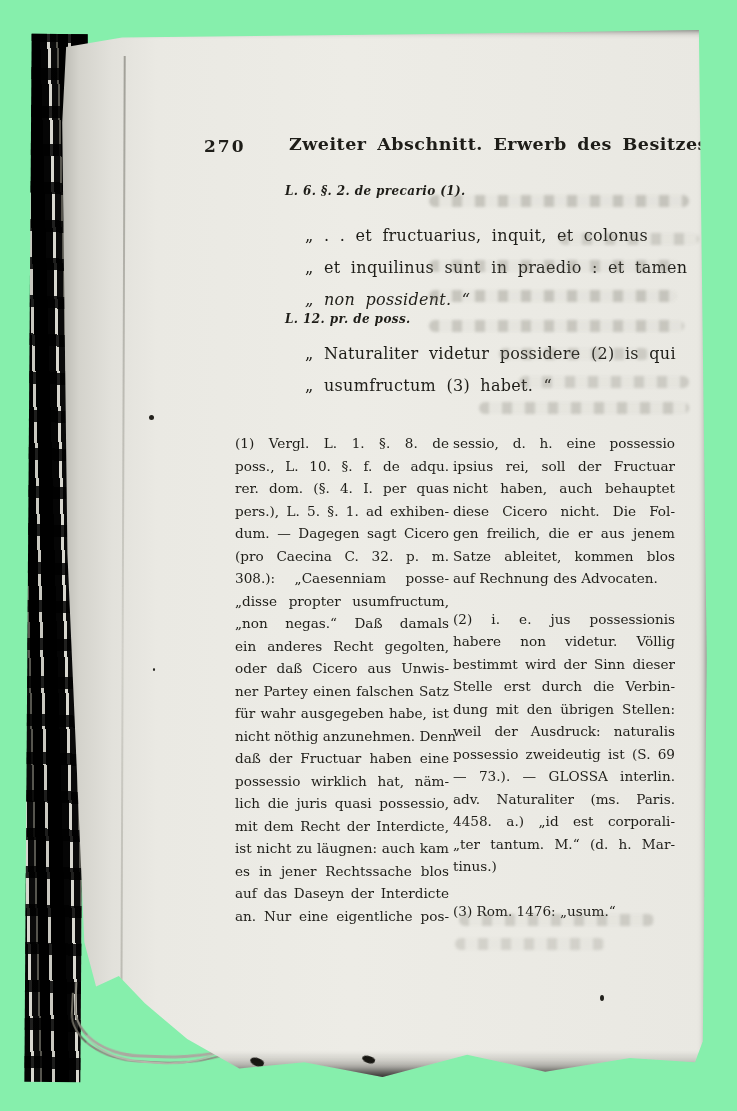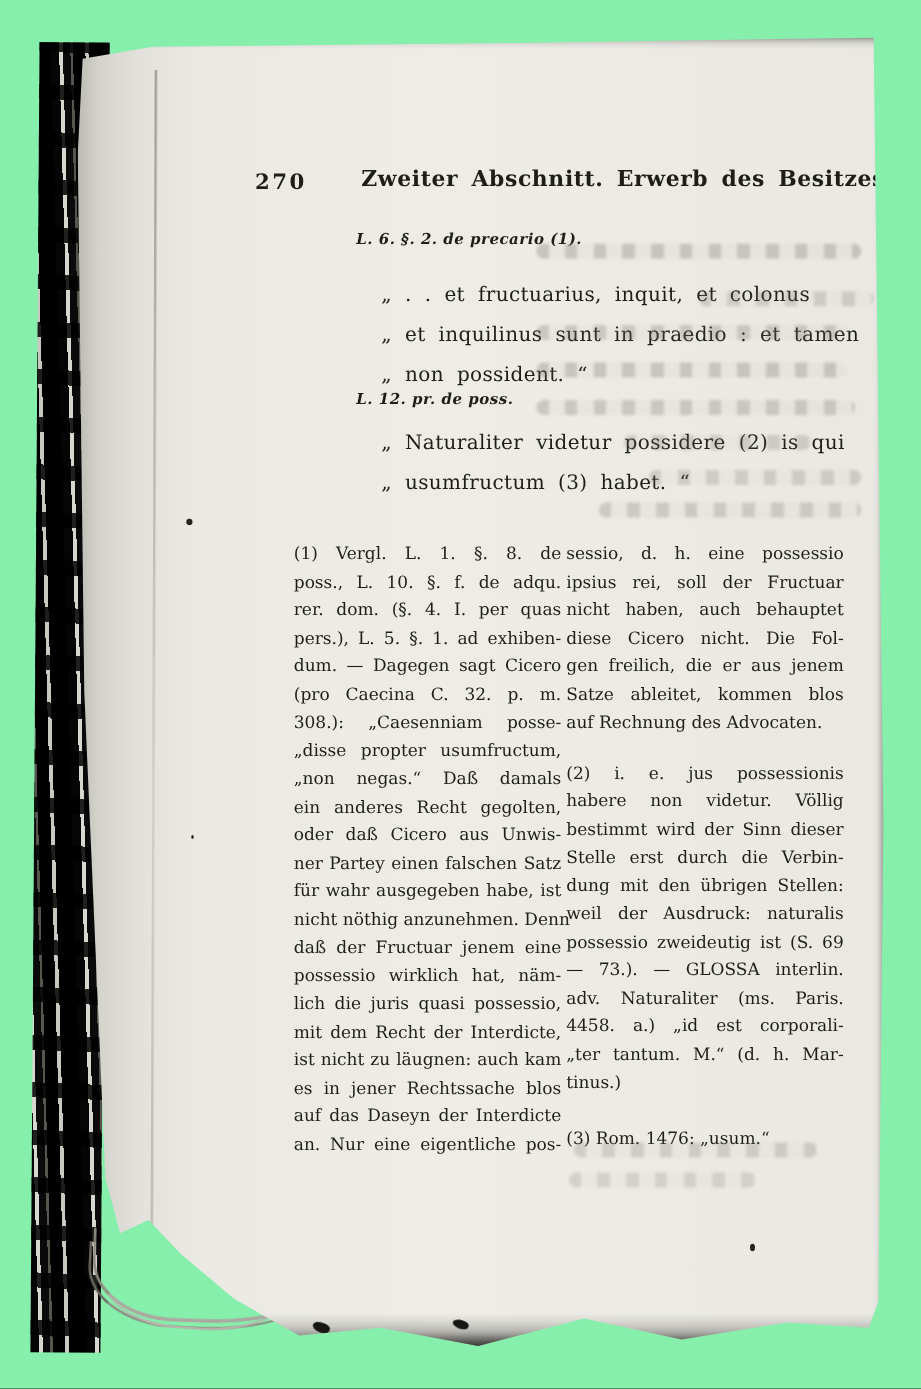--- a/index.html
+++ b/index.html
@@ -45,21 +45,21 @@
   .ghost{position:absolute;height:12px;border-radius:6px;filter:blur(1.4px);
     background:repeating-linear-gradient(90deg,rgba(118,116,105,.42) 0 10px,rgba(165,163,152,.1) 10px 23px);}
 
   
   .pgnum{position:absolute;left:147px;top:108px;font-size:17px;font-weight:bold;letter-spacing:2px;}
   .runhead{position:absolute;left:232px;top:106px;font-size:17.5px;font-weight:bold;
     letter-spacing:.5px;word-spacing:4px;white-space:nowrap;}
   .cit{position:absolute;left:205px;font-style:italic;font-weight:bold;font-size:12px;
     letter-spacing:.4px;white-space:nowrap;margin-left:23px;}
   .qline{position:absolute;left:248px;font-size:16px;letter-spacing:.3px;word-spacing:5px;white-space:nowrap;}
-  .qline.it{text-align:center;}
+  .qline.it{font-style:italic;text-align:center;}
 
   .fn-col{position:absolute;top:404px;font-size:13.6px;}
   .fn-col.left{left:178px;width:214px;}
   .fn-col.right{left:396px;width:222px;}
   .fn-line{height:22.5px;line-height:22.5px;text-align:justify;text-align-last:justify;
     white-space:nowrap;overflow:visible;}
   .fn-block{margin:0;}
   .fn-block.gap1{margin-top:18px;}
   .fn-block.gap2{margin-top:22px;}
   .fn-block.endpara > .fn-line:last-child{text-align-last:left;}
@@ -103,21 +103,21 @@
           <div class="fn-line">dum. — Dagegen sagt Cicero</div>
           <div class="fn-line">(pro Caecina C. 32. p. m.</div>
           <div class="fn-line">308.): „Caesenniam posse-</div>
           <div class="fn-line">„disse propter usumfructum,</div>
           <div class="fn-line">„non negas.“  Daß damals</div>
           <div class="fn-line">ein anderes Recht gegolten,</div>
           <div class="fn-line">oder daß Cicero aus Unwis-</div>
           <div class="fn-line">ner Partey einen falschen Satz</div>
           <div class="fn-line">für wahr ausgegeben habe, ist</div>
           <div class="fn-line">nicht nöthig anzunehmen. Denn</div>
-          <div class="fn-line">daß der Fructuar jenem eine</div>
+          <div class="fn-line">daß der Fructuar haben eine</div>
           <div class="fn-line">possessio wirklich hat, näm-</div>
           <div class="fn-line">lich die juris quasi possessio,</div>
           <div class="fn-line">mit dem Recht der Interdicte,</div>
           <div class="fn-line">ist nicht zu läugnen: auch kam</div>
           <div class="fn-line">es in jener Rechtssache blos</div>
           <div class="fn-line">auf das Daseyn der Interdicte</div>
           <div class="fn-line">an.  Nur eine eigentliche pos-</div>
         </div>
     </div>
 

